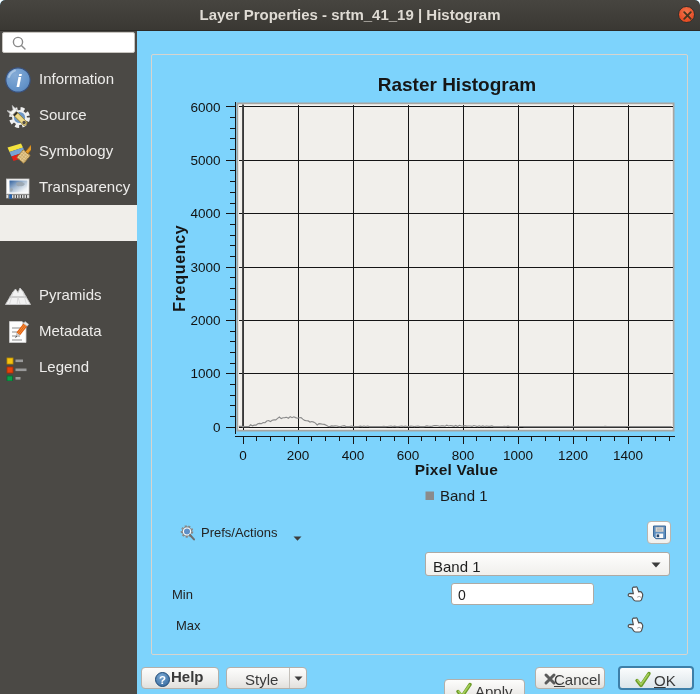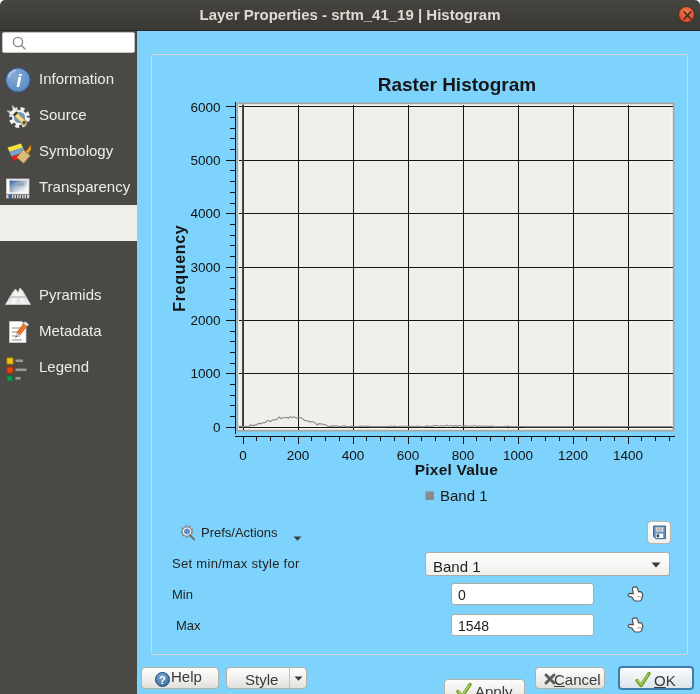--- a/index.html
+++ b/index.html
@@ -257,51 +257,49 @@
     </svg>
   <div style="position:absolute;left:647px;top:521px;width:24px;height:22.5px;background:linear-gradient(#fefefe,#f1f0ed);border:1px solid #b9b5af;border-radius:4px;">
     <svg style="position:absolute;left:3.5px;top:3px" width="15" height="15" viewBox="0 0 15 15">
         <path d="M1.5 1 h12 v12.7 h-9.7 l-2.3 -2.3 z" fill="#5e8fc0" stroke="#3d6a99" stroke-width="1"></path>
         <rect x="3.8" y="2.2" width="7.4" height="4.6" fill="#e9e9e9" stroke="#b5b5b5" stroke-width="0.5"></rect>
         <path d="M4.6 3.3 h5.8 M4.6 4.5 h5.8 M4.6 5.7 h5.8" stroke="#a8a8a8" stroke-width="0.7"></path>
         <rect x="3.8" y="8.6" width="7.4" height="4.4" fill="#fafafa"></rect>
         <rect x="4.6" y="9.4" width="2.6" height="2.8" fill="#28486e"></rect>
       </svg>
   </div>
-  <div class="fldlabel" style="left:172px;top:556px;letter-spacing:0.3px">Set min/max style for</div>
   <div style="position:absolute;left:425px;top:552px;width:245px;height:23.5px;background:linear-gradient(#fefefd,#f0efec);border:1px solid #aeaaa4;border-radius:3px;">
     <div style="position:absolute;left:7px;top:4.5px;font-size:15px;color:#1d1d1d;">Band 1</div>
     <svg style="position:absolute;right:8px;top:9px" width="10" height="6">
         <path d="M0.5 0.5 L9.5 0.5 L5 5.4 Z" fill="#3c3c3c"></path>
       </svg>
   </div>
   <div class="fldlabel" style="left:172px;top:587px">Min</div>
   <div class="fldlabel" style="left:176px;top:618px">Max</div>
   <div class="tbox" style="left:451px;top:583px;width:143px;height:21.5px;">0</div>
-  <div class="tbox" style="left:451px;top:614px;width:143px;height:21.5px;">1548</div>
   <svg style="position:absolute;left:627px;top:585px" width="19" height="20" viewBox="0 0 19 20">
       <path d="M8.2 2.2 q1.3 -1 1.9 0.3 l1.6 4.4 q2.2 -0.6 3.3 0.9 q1.1 1.4 0.6 3.2 l-1 3.4 q-0.5 1.6 -2.2 1.6 l-3.7 0 q-1.4 0 -2.1 -1.2 l-1.8 -2.8 l-2.6 -0.6 q-1.4 -0.5 -0.9 -1.9 q0.4 -1.1 1.7 -1.1 l3.3 0.2 l-0.9 -4.6 q-0.2 -1.2 0.8 -1.8 z" fill="#fdfdfd" stroke="#4f4f4f" stroke-width="1.2"></path>
       <path d="M10.2 12.2 q2.2 -1.8 3.8 0.2" fill="none" stroke="#9a9a9a" stroke-width="0.9"></path>
     </svg>
   <svg style="position:absolute;left:627px;top:616px" width="19" height="20" viewBox="0 0 19 20">
       <path d="M8.2 2.2 q1.3 -1 1.9 0.3 l1.6 4.4 q2.2 -0.6 3.3 0.9 q1.1 1.4 0.6 3.2 l-1 3.4 q-0.5 1.6 -2.2 1.6 l-3.7 0 q-1.4 0 -2.1 -1.2 l-1.8 -2.8 l-2.6 -0.6 q-1.4 -0.5 -0.9 -1.9 q0.4 -1.1 1.7 -1.1 l3.3 0.2 l-0.9 -4.6 q-0.2 -1.2 0.8 -1.8 z" fill="#fdfdfd" stroke="#4f4f4f" stroke-width="1.2"></path>
       <path d="M10.2 12.2 q2.2 -1.8 3.8 0.2" fill="none" stroke="#9a9a9a" stroke-width="0.9"></path>
     </svg>
   <div class="btn" style="left:141px;top:667px;width:77.5px;">
     <svg style="position:absolute;left:13px;top:3.5px" width="15" height="15" viewBox="0 0 15 15">
         <defs>
           <radialGradient id="hg" cx="0.4" cy="0.3" r="0.9">
             <stop offset="0" stop-color="#7aa8d4"></stop>
             <stop offset="1" stop-color="#2d6195"></stop>
           </radialGradient>
         </defs>
         <circle cx="7.5" cy="7.5" r="7" fill="url(#hg)" stroke="#1f4a77" stroke-width="1"></circle>
         <text x="7.5" y="11.6" font-size="11.5" font-weight="bold" fill="#fff" text-anchor="middle">?</text>
       </svg>
-    <span style="position:absolute;left:29px;top:0;">Help</span>
+    <span style="position:absolute;left:29px;top:0;font-weight:bold;">Help</span>
   </div>
   <div class="btn" style="left:226px;top:667px;width:81px;">
     <span style="position:absolute;left:18px;top:3px;">Style</span>
     <div style="position:absolute;left:62px;top:0;width:1px;height:20px;background:#c4c0ba;"></div>
     <svg style="position:absolute;left:67px;top:8px" width="9" height="5">
         <path d="M0.5 0.5 L8.5 0.5 L4.5 4.8 Z" fill="#3c3c3c"></path>
       </svg>
   </div>
   <div class="btn" style="left:444px;top:666.5px;width:81px;margin-top:12px;">
     <svg style="position:absolute;left:10px;top:2px" width="18" height="18" viewBox="0 0 18 18">

